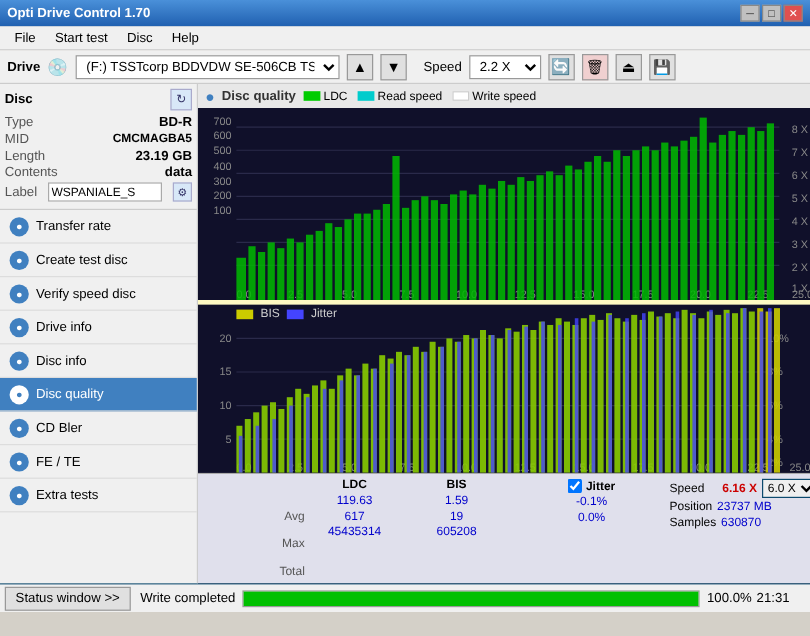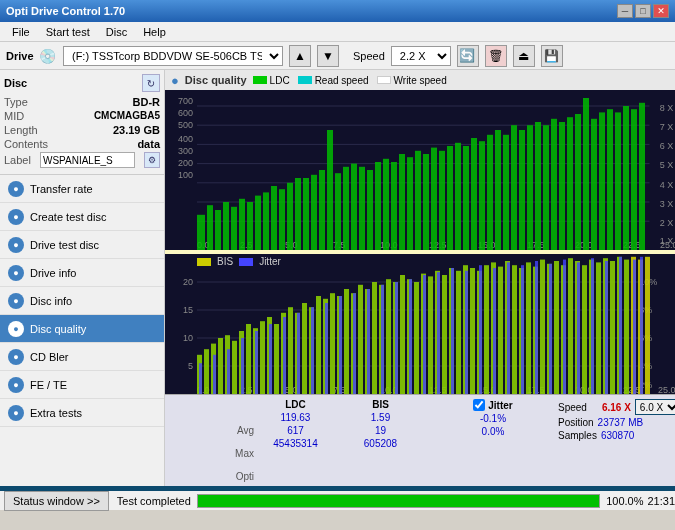--- a/index.html
+++ b/index.html
@@ -173,21 +173,21 @@
     }
     .chart-upper, .chart-lower {
       position: relative;
       overflow: hidden;
     }
     .chart-upper { flex: 1; border-bottom: 4px solid #fef9c3; }
     
     .status-bar {
       height: 24px;
       background: #f0f0f0;
-      border-top: 5px solid #0c4a6e;
+      border-top: 1px solid #0c4a6e;
       display: flex;
       align-items: center;
     }
     .status-window-btn {
       background: #e0e0e0;
       border: 1px solid #999;
       padding: 2px 8px;
       font-size: 11px;
       cursor: pointer;
       height: 20px;
@@ -199,21 +199,21 @@
       height: 14px;
       background: white;
       border: 1px solid #999;
       margin: 0 6px;
     }
     .progress-bar-fill {
       height: 100%;
       background: #00c000;
     }
     .progress-text { font-size: 11px; margin-right: 4px; }
-    .time-text { font-size: 11px; margin-right: 0; }
+    .time-text { font-size: 11px; margin-right: 17px; }
   </style>
 </head>
 <body>
 
 <div class="title-bar">
   <span class="title-bar-title">Opti Drive Control 1.70</span>
   <div class="title-bar-buttons">
     <div class="title-btn">─</div>
     <div class="title-btn">□</div>
     <div class="title-btn close">✕</div>
@@ -281,21 +281,21 @@
       <div class="nav-item">
         <span class="nav-icon blue">●</span>
         <span>Transfer rate</span>
       </div>
       <div class="nav-item">
         <span class="nav-icon blue">●</span>
         <span>Create test disc</span>
       </div>
       <div class="nav-item">
         <span class="nav-icon blue">●</span>
-        <span>Drive test disc</span>
+        <span>Verify speed disc</span>
       </div>
       <div class="nav-item">
         <span class="nav-icon blue">●</span>
         <span>Drive info</span>
       </div>
       <div class="nav-item">
         <span class="nav-icon blue">●</span>
         <span>Disc info</span>
       </div>
       <div class="nav-item active">
@@ -581,21 +581,21 @@
         </svg>
       </div>
     </div>
 
     <div style="background:#e0e0ec;border-top:1px solid #aaa;padding:4px 8px;display:grid;grid-template-columns:85px 75px 95px 130px 130px 90px;font-size:10px;">
 
       <div style="display:flex;flex-direction:column;gap:12px;">
         <div style="height:14px;"></div>
         <div style="color:#555;text-align:right;padding-right:4px;">Avg</div>
         <div style="color:#555;text-align:right;padding-right:4px;">Max</div>
-        <div style="color:#555;text-align:right;padding-right:4px;">Opti</div>
+        <div style="color:#555;text-align:right;padding-right:4px;">Total</div>
       </div>
 
       <div style="display:flex;flex-direction:column;gap:2px;align-items:center;">
         <div style="font-weight:bold;">LDC</div>
         <div style="color:#0000cc;">119.63</div>
         <div style="color:#0000cc;">617</div>
         <div style="color:#0000cc;">45435314</div>
       </div>
 
       <div style="display:flex;flex-direction:column;gap:2px;align-items:center;">
@@ -632,19 +632,19 @@
           <span style="color:#0000cc;">630870</span>
         </div>
       </div>
 
     </div>
   </div>
 </div>
 
 <div class="status-bar">
   <button class="status-window-btn">Status window &gt;&gt;</button>
-  <span style="font-size:11px;margin-left:8px;">Test completed</span>
+  <span style="font-size:11px;margin-left:8px;">Write completed</span>
   <div class="progress-bar-container">
     <div class="progress-bar-fill" style="width:100%;"></div>
   </div>
   <span class="progress-text">100.0%</span>
   <span class="time-text">21:31</span>
 </div>
 
 </body></html>

